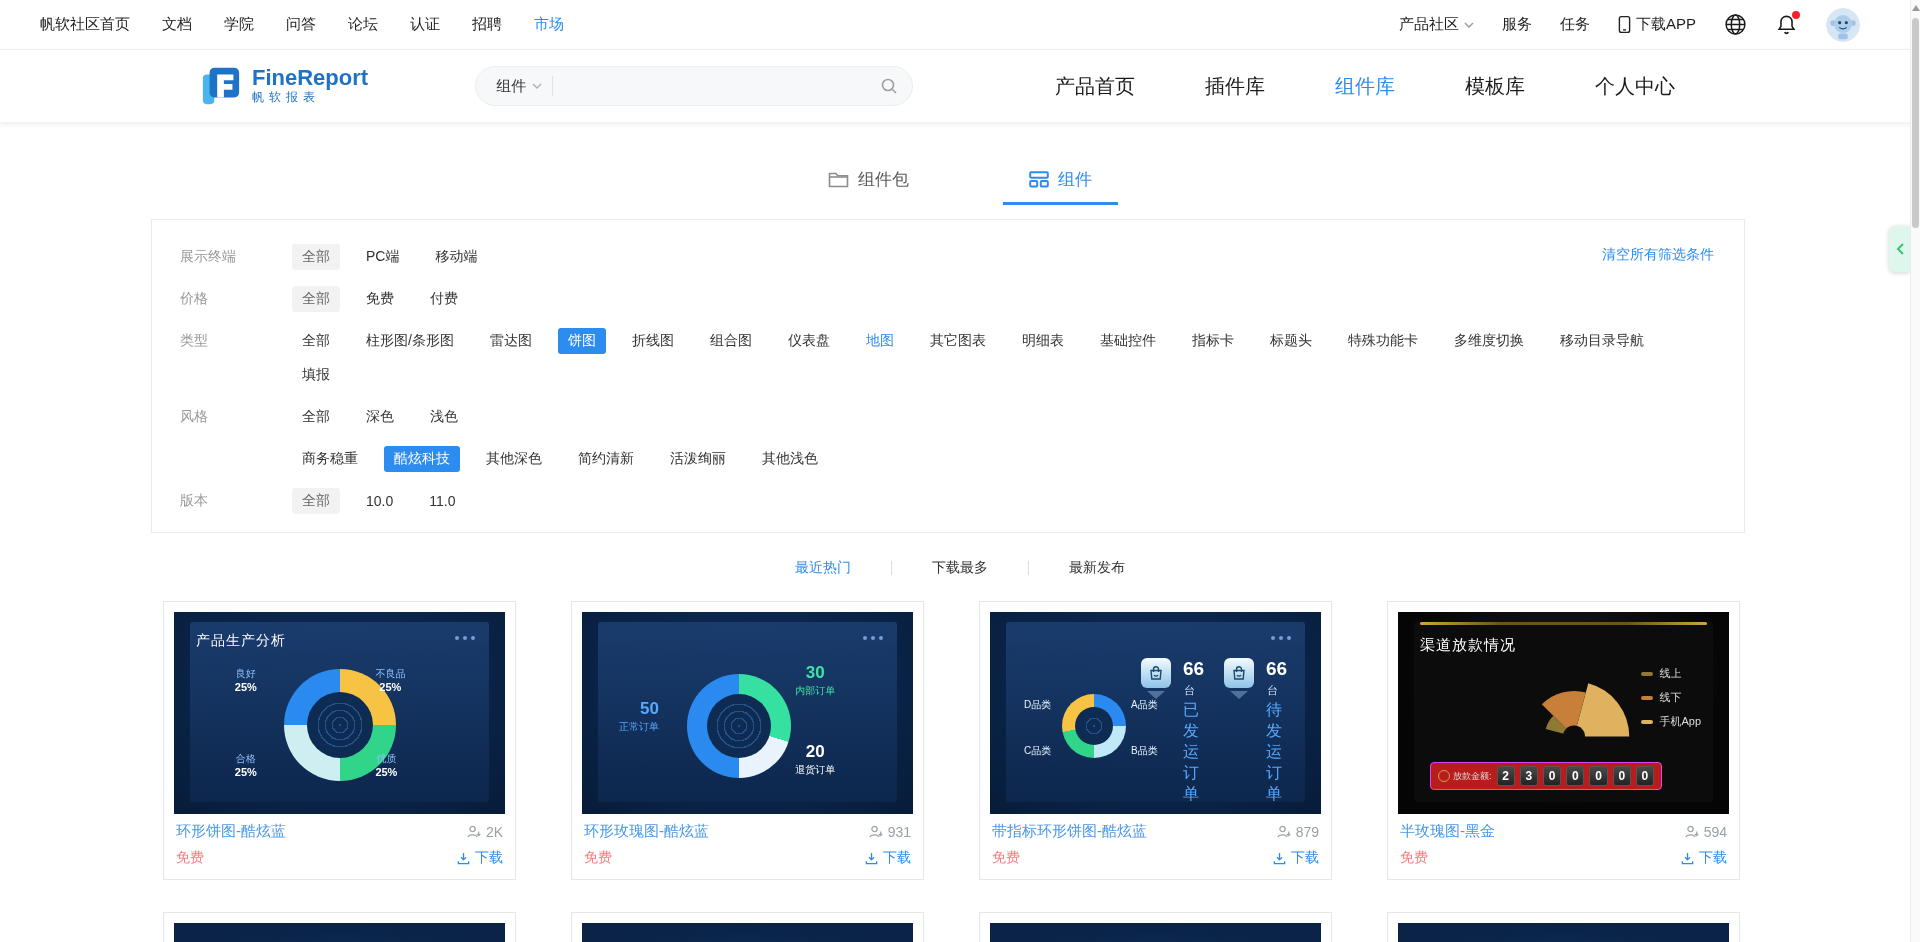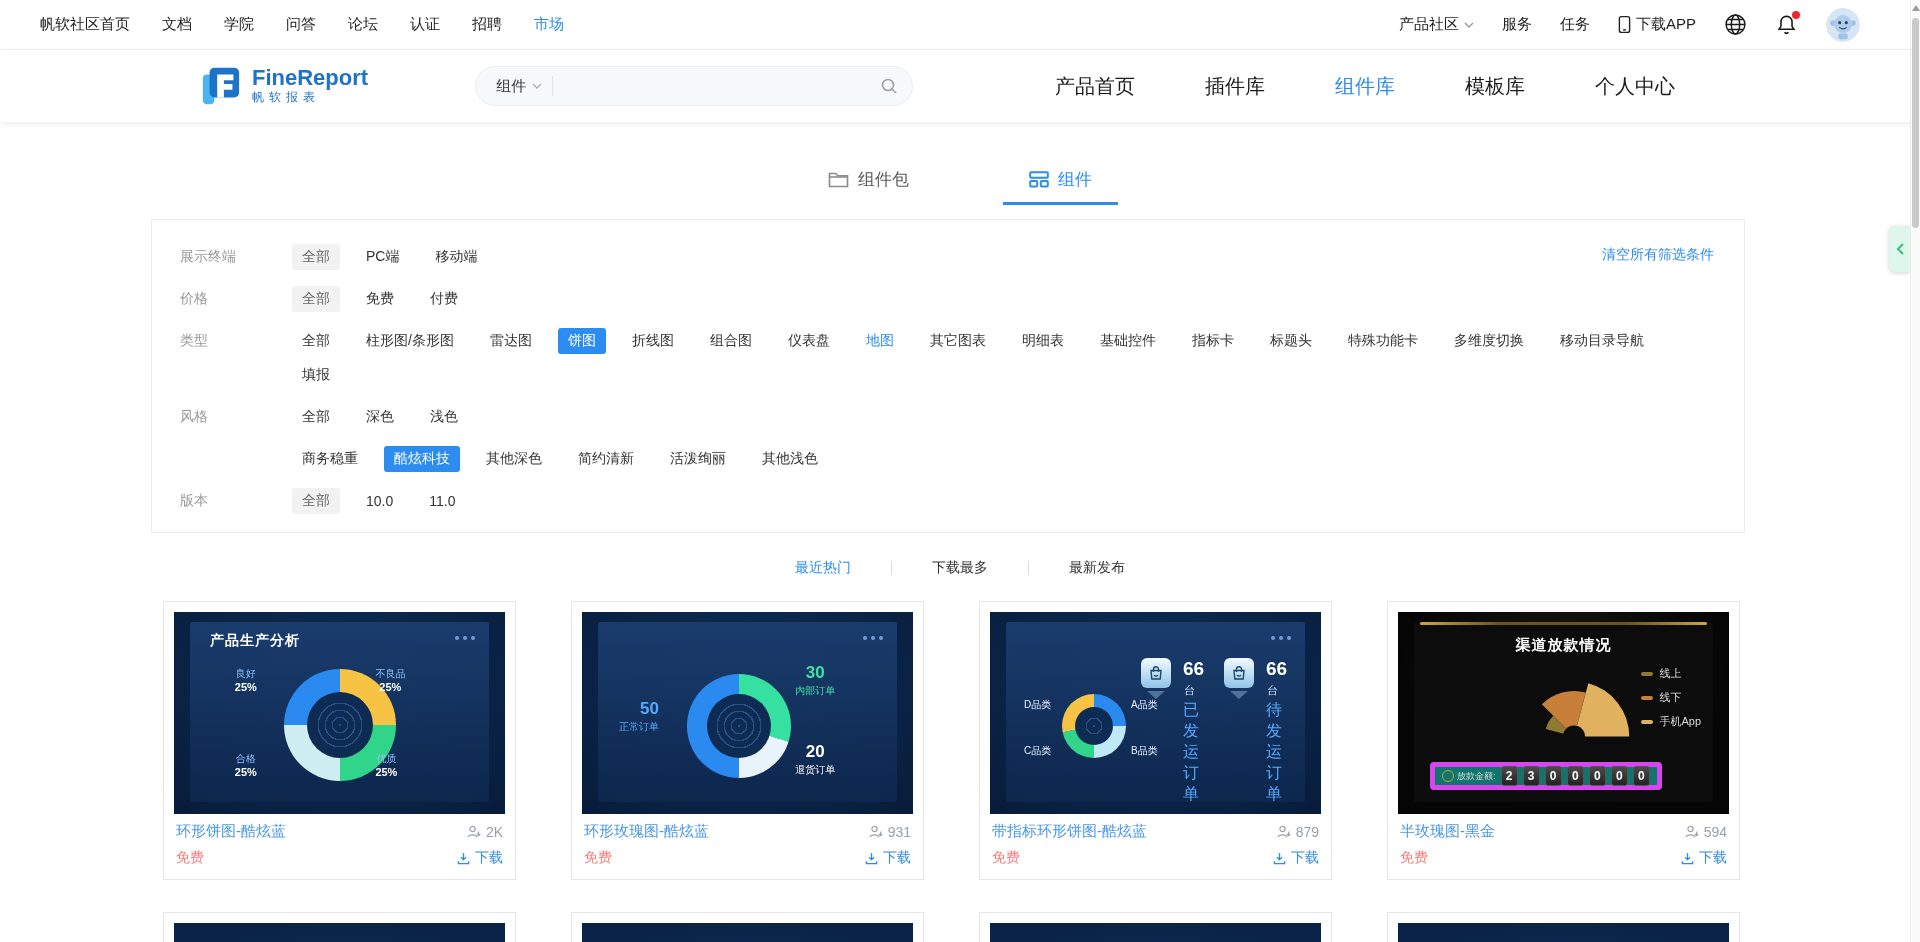--- a/index.html
+++ b/index.html
@@ -61,21 +61,21 @@
   .sort-item.active { color:#2d8cf0; }
   .sort-div { width:1px; height:14px; background:#dcdcdc; }
 
   
   .cards { display:flex; gap:55px; margin:24px 0 0 163px; }
   .card { width:353px; border:1px solid #e6e6e6; background:#fff; }
   .thumb { margin:10px 10px 6px; height:202px; position:relative; overflow:hidden; cursor:pointer;
     background:radial-gradient(ellipse at 50% 35%, #0f2d57 0%, #0a2347 60%, #071c39 100%); }
   .panel { position:absolute; inset:10px 16px 12px; border-radius:3px;
     background:linear-gradient(180deg, rgba(27,62,112,0.92), rgba(13,39,77,0.95)); }
-  .panel-title { padding:10px 20px 6px; font-size:14px; font-weight:bold; color:#fff; letter-spacing:1px; }
+  .panel-title { padding:10px 6px 6px; font-size:14px; font-weight:normal; color:#fff; letter-spacing:1px; }
   .dots { position:absolute; top:14px; right:14px; display:flex; gap:4px; }
   .dots i { width:4px; height:4px; border-radius:50%; background:rgba(130,175,235,0.85); }
 
   .donut { position:absolute; border-radius:50%; }
   .hole { position:absolute; border-radius:50%; background:#0d2b53; overflow:hidden; }
   .swirl { position:absolute; inset:6px; border-radius:50%;
     background:repeating-radial-gradient(circle at 50% 50%, rgba(90,170,255,0.30) 0 1.5px, transparent 1.5px 7px); }
 
   .donut1 { left:50%; top:57%; transform:translate(-50%,-50%); width:112px; height:112px;
     background:conic-gradient(from 0deg, #f6c344 0 25%, #30d58a 25% 50%, #cfeef2 50% 75%, #2b8af0 75% 100%); }
@@ -109,31 +109,31 @@
   .m-icon { width:32px; display:flex; flex-direction:column; align-items:center; }
   .m-box { width:30px; height:30px; border-radius:6px; display:flex; align-items:center; justify-content:center;
     background:linear-gradient(180deg,#f3fbff,#8fc3e8); }
   .m-chevron { width:0; height:0; margin-top:3px; border-left:9px solid transparent;
     border-right:9px solid transparent; border-top:8px solid rgba(150,190,225,0.45); }
   .m-text .m-val { color:#fff; font-size:19px; font-weight:bold; }
   .m-text .m-unit { color:#cfe3ff; font-size:11px; margin-left:1px; }
   .m-text .m-label { color:#57a9ff; font-size:16px; margin-top:2px; }
 
   .thumb-black { background:radial-gradient(ellipse at 50% 30%, #171717 0%, #050505 70%); }
-  .panel-gold { background:#0c0c0c;text-align:center; }
+  .panel-gold { background:#0c0c0c; }
   .panel-gold::before { content:""; position:absolute; top:0; left:6px; right:6px; height:3px;
     background:linear-gradient(90deg,#d2a43c,#6b5518 28%,#6b5518 72%,#d2a43c); border-radius:2px; }
   .panel-gold .panel-title { padding-top:14px; font-size:15px; }
   .fan { position:absolute; left:60px; top:30px; }
   .legend { position:absolute; right:12px; top:44px; display:flex; flex-direction:column; gap:9px; }
   .legend-item { display:flex; align-items:center; gap:6px; font-size:11px; color:#ddd; }
   .legend-dash { width:12px; height:4px; border-radius:2px; }
   .ld-0 { background:#8f7a33; } .ld-1 { background:#c87f3a; } .ld-2 { background:#e0b15e; }
-  .counter { position:absolute; left:16px; bottom:12px; width:232px; height:28px; background:#0f766e;
-    border:5px solid #d946ef; border-radius:4px; display:flex; align-items:center; gap:5px; padding:0 7px; }
+  .counter { position:absolute; left:16px; bottom:12px; width:232px; height:28px; background:#b91c1c;
+    border:1px solid #d946ef; border-radius:4px; display:flex; align-items:center; gap:5px; padding:0 7px; }
   .counter-label { font-size:9px; color:#d8d8d8; white-space:nowrap; display:flex; align-items:center; gap:3px; }
   .counter-ring { width:12px; height:12px; border-radius:50%; border:1.5px solid #caa23c; display:inline-block; }
   .digit { width:20px; height:20px; border-radius:3px; border:1px solid #555;
     background:linear-gradient(#4a4a4a,#232323); color:#fff; font-size:12px; font-weight:bold;
     display:flex; align-items:center; justify-content:center; }
 
   .meta { padding:2px 12px 12px; }
   .meta-row { display:flex; justify-content:space-between; align-items:center; }
   .meta-row + .meta-row { margin-top:8px; }
   .card-title { font-size:15px; color:#4796e8; cursor:pointer; }

